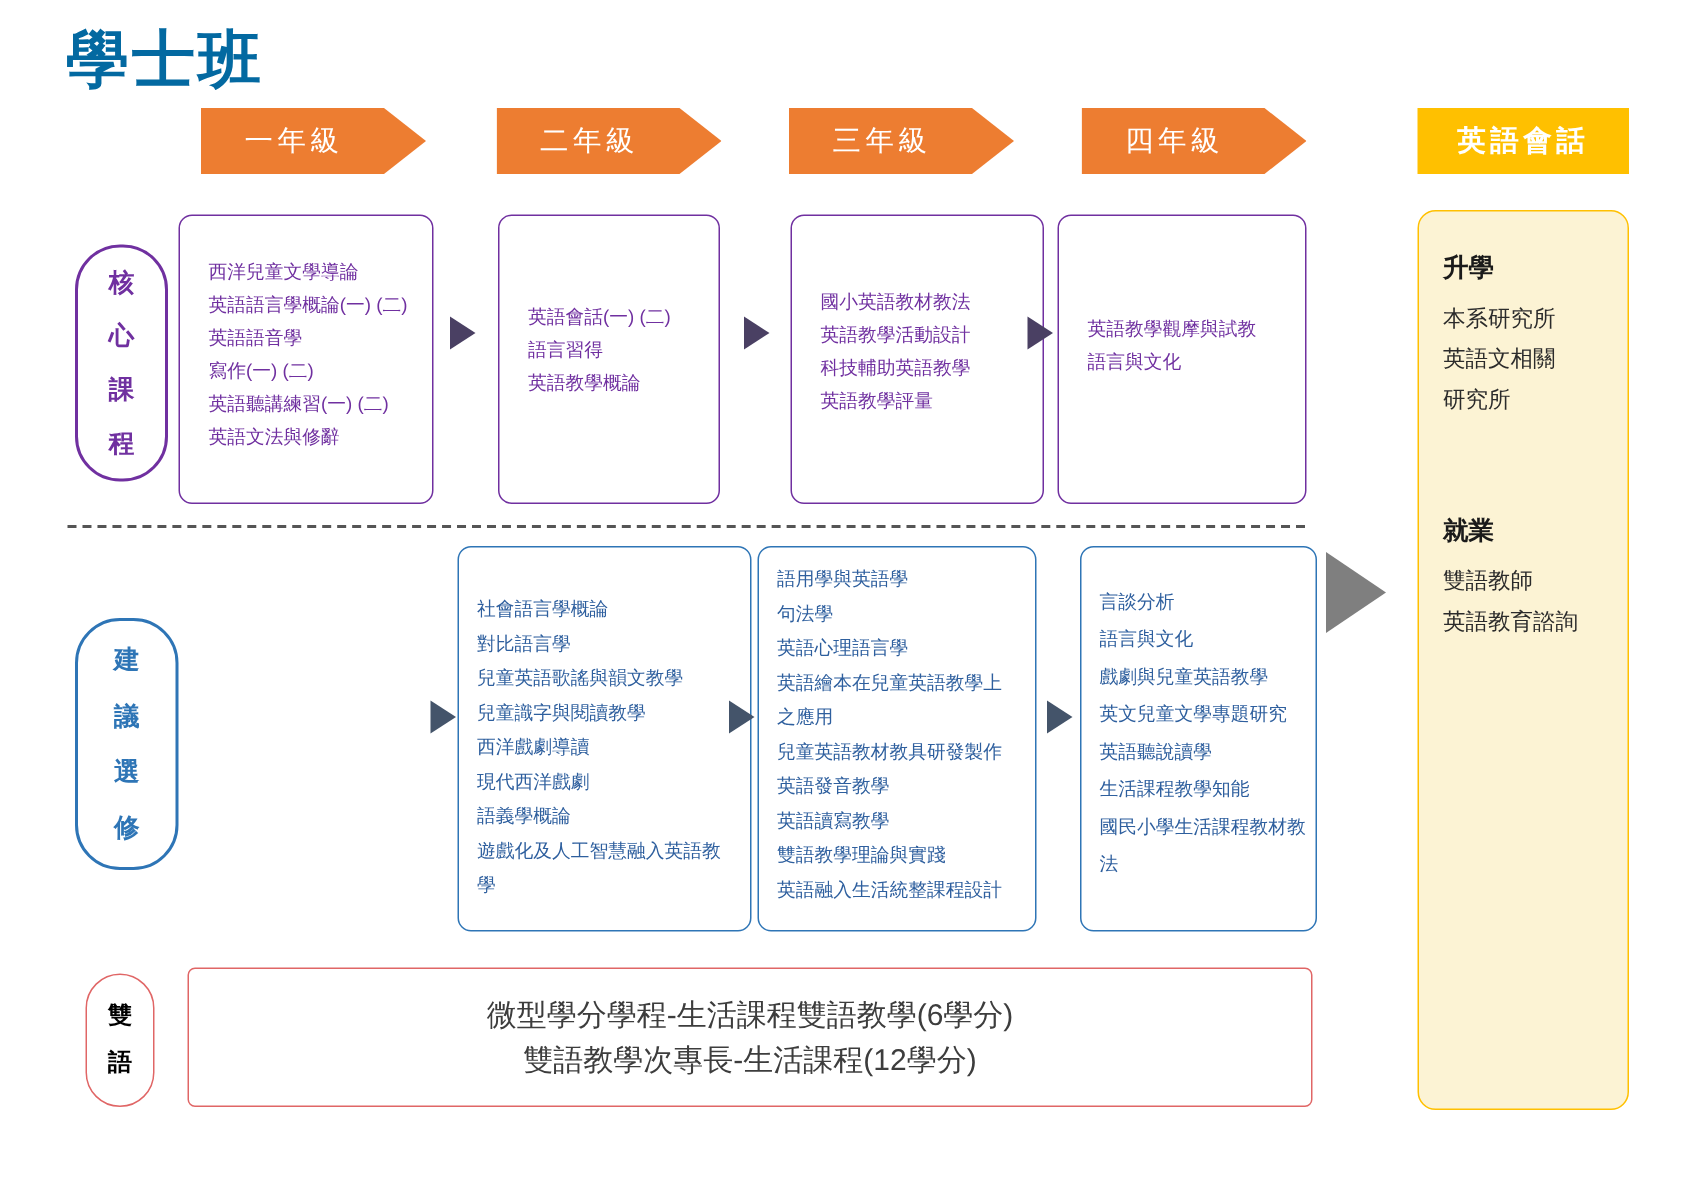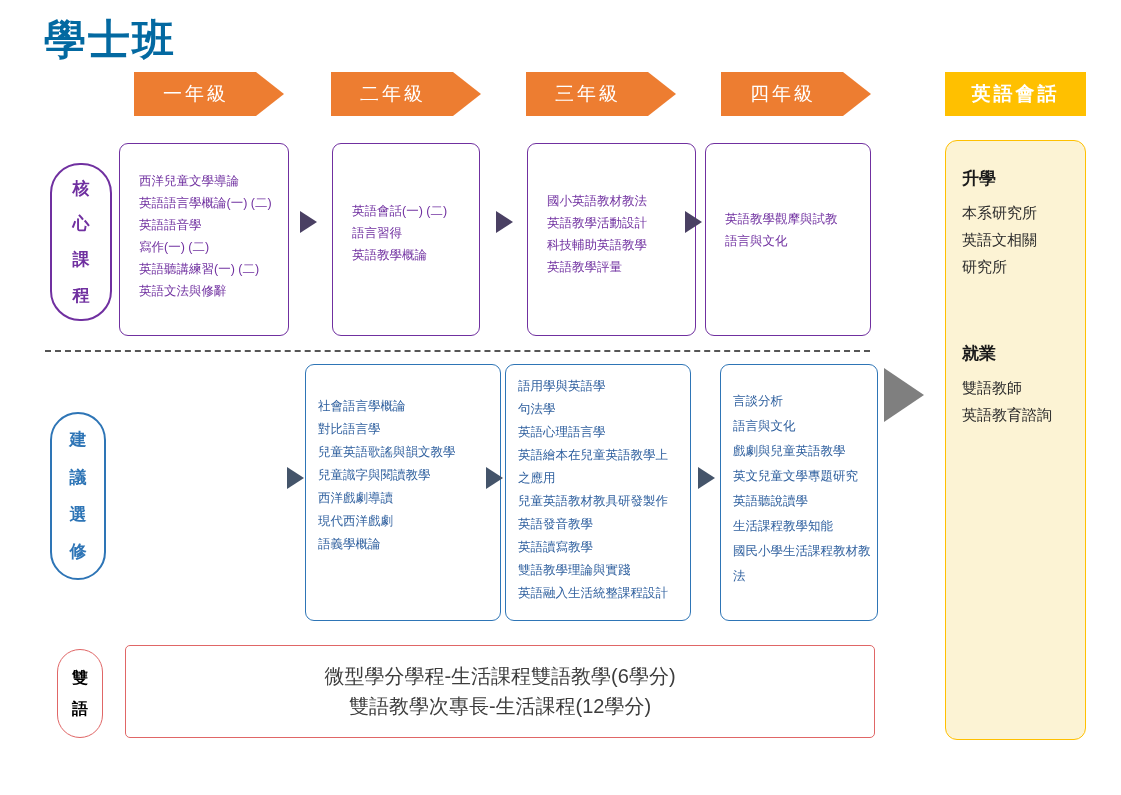--- a/index.html
+++ b/index.html
@@ -16,21 +16,21 @@
                 clip-path:polygon(0 0, calc(100% - 28px) 0, 100% 50%, calc(100% - 28px) 100%, 0 100%); }
   .b1{left:134px} .b2{left:331px} .b3{left:526px} .b4{left:721px}
   .career-banner { left:945px; width:141px; background:#FFC000; font-weight:700; }
 
   .pill { position:absolute; display:flex; align-items:center; justify-content:center;
           text-align:center; background:#fff; }
   .pill span { display:inline-block; width:1.15em; word-break:break-all; font-weight:700; }
   .core-pill { left:50px; top:163px; width:62px; height:158px; border:2px solid #7030A0;
                border-radius:30px; color:#7030A0; font-size:17px; }
   .core-pill span { line-height:2.1; }
-  .elec-pill { left:50px; top:412px; width:56px; height:168px; border:2px solid #2E75B6;
+  .elec-pill { left:50px; top:412px; width:69px; height:168px; border:2px solid #2E75B6;
                border-radius:30px; color:#2E75B6; font-size:17px; }
   .elec-pill span { line-height:2.2; }
   .bi-pill { left:57px; top:649px; width:46px; height:89px; border:1.5px solid #E06666;
              border-radius:23px; color:#000000; font-size:16px; }
   .bi-pill span { line-height:1.9; }
 
   .cbox { position:absolute; border-radius:9px; font-size:12.5px; background:#fff; }
   .core-box { border:1.5px solid #7030A0; color:#7030A0; top:143px; height:193px;
               line-height:22px; padding-left:19px; padding-right:8px; }
   .c1 { left:119px; width:170px; padding-top:26px; }
@@ -117,20 +117,21 @@
   </div>
   <div class="tri tri-elec te1"></div>
   <div class="cbox elec-box e2">
       <div>社會語言學概論</div>
       <div>對比語言學</div>
       <div>兒童英語歌謠與韻文教學</div>
       <div>兒童識字與閱讀教學</div>
       <div>西洋戲劇導讀</div>
       <div>現代西洋戲劇</div>
       <div>語義學概論</div>
+      <div>遊戲化及人工智慧融入英語教學</div>
     </div>
   <div class="tri tri-elec te2"></div>
   <div class="cbox elec-box e3">
       <div>語用學與英語學</div>
       <div>句法學</div>
       <div>英語心理語言學</div>
       <div>英語繪本在兒童英語教學上之應用</div>
       <div>兒童英語教材教具研發製作</div>
       <div>英語發音教學</div>
       <div>英語讀寫教學</div>

